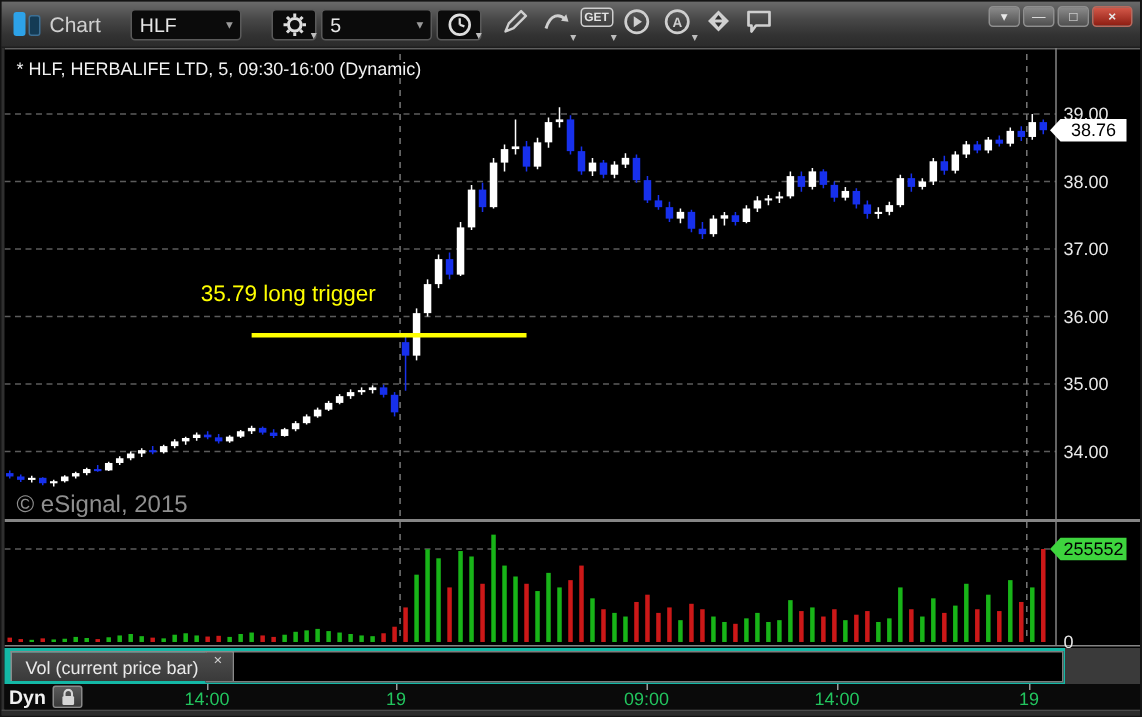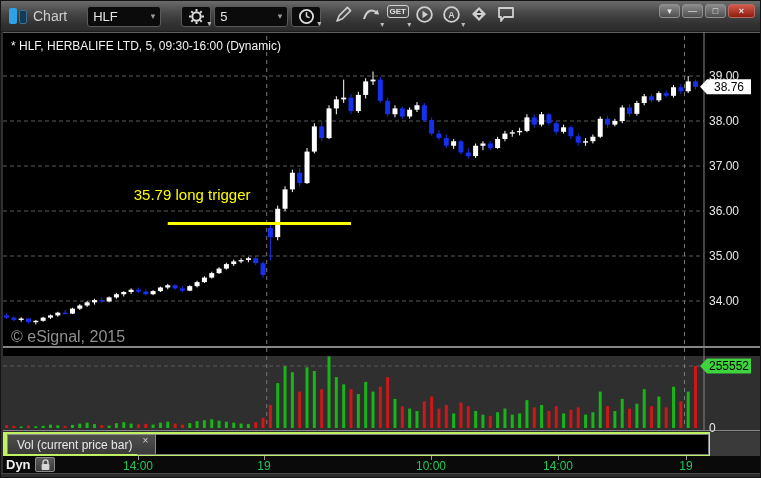--- a/index.html
+++ b/index.html
@@ -42,33 +42,33 @@
     font-size:8px;font-weight:bold;padding:1px 2px;letter-spacing:0;}
   .win-controls{position:absolute;right:5px;top:3px;display:flex;gap:2px;}
   .win-btn{
     width:21px;height:14px;border:1px solid #8f8f8f;border-radius:3px;
     background:linear-gradient(#8b8b8b,#4f4f4f);color:#e8e8e8;
     font-size:9px;line-height:12px;text-align:center;box-sizing:border-box;
   }
   .win-btn.close{width:27px;background:linear-gradient(#d4594a,#8e1d12);border-color:#b86a5e;font-weight:bold;}
   
   .chart-area{
-    position:absolute;left:2px;top:31px;width:757px;height:324px;background:#000;
+    position:absolute;left:2px;top:31px;width:757px;height:441px;background:#000;
   }
   .chart-header{
     position:absolute;left:8px;top:7px;color:#f2f2f2;font-size:12px;z-index:3;
   }
   .copyright{
     position:absolute;left:8px;top:296px;color:#8f8f8f;font-size:16px;z-index:3;
   }
   svg text{font-family:"Liberation Sans",sans-serif;}
   
   .tabstrip{
     position:absolute;left:0;top:400px;width:757px;height:24px;
-    background:#bef264;z-index:4;
+    background:#14b8a6;z-index:4;
   }
   .pane-tab{
     position:absolute;left:4px;top:2px;height:20px;
     background:linear-gradient(#4e4e4e,#3a3a3a);
     border:1px solid #8a8a8a;border-bottom:none;box-sizing:border-box;
     color:#e9e9e9;font-size:12px;display:flex;align-items:center;
     padding:0 7px 0 9px;
   }
   .pane-tab .tab-close{
     color:#cfcfcf;font-size:10px;margin-left:10px;margin-top:-8px;cursor:pointer;
@@ -536,21 +536,21 @@
           <path d="M3 5 V3.4 a2.5 2.5 0 0 1 5 0 V5" fill="none" stroke="#d6d6d6" stroke-width="1.4"></path>
           <rect x="1.6" y="5" width="7.8" height="6" rx="1" fill="#d6d6d6"></rect>
         </svg>
       </div>
       <div id="time-ticks">
           <div class="time-tick" style="left: 135px;"></div>
           <span class="time-label" style="left: 135px;">14:00</span>
           <div class="time-tick" style="left: 261px;"></div>
           <span class="time-label" style="left: 261px;">19</span>
           <div class="time-tick" style="left: 428px;"></div>
-          <span class="time-label" style="left: 428px;">10:00</span>
+          <span class="time-label" style="left: 428px;">09:00</span>
           <div class="time-tick" style="left: 555px;"></div>
           <span class="time-label" style="left: 555px;">14:00</span>
           <div class="time-tick" style="left: 683px;"></div>
           <span class="time-label" style="left: 683px;">19</span>
         </div>
     </div>
   </div>
 
   <div class="bottom-chrome"></div>
 </div>

